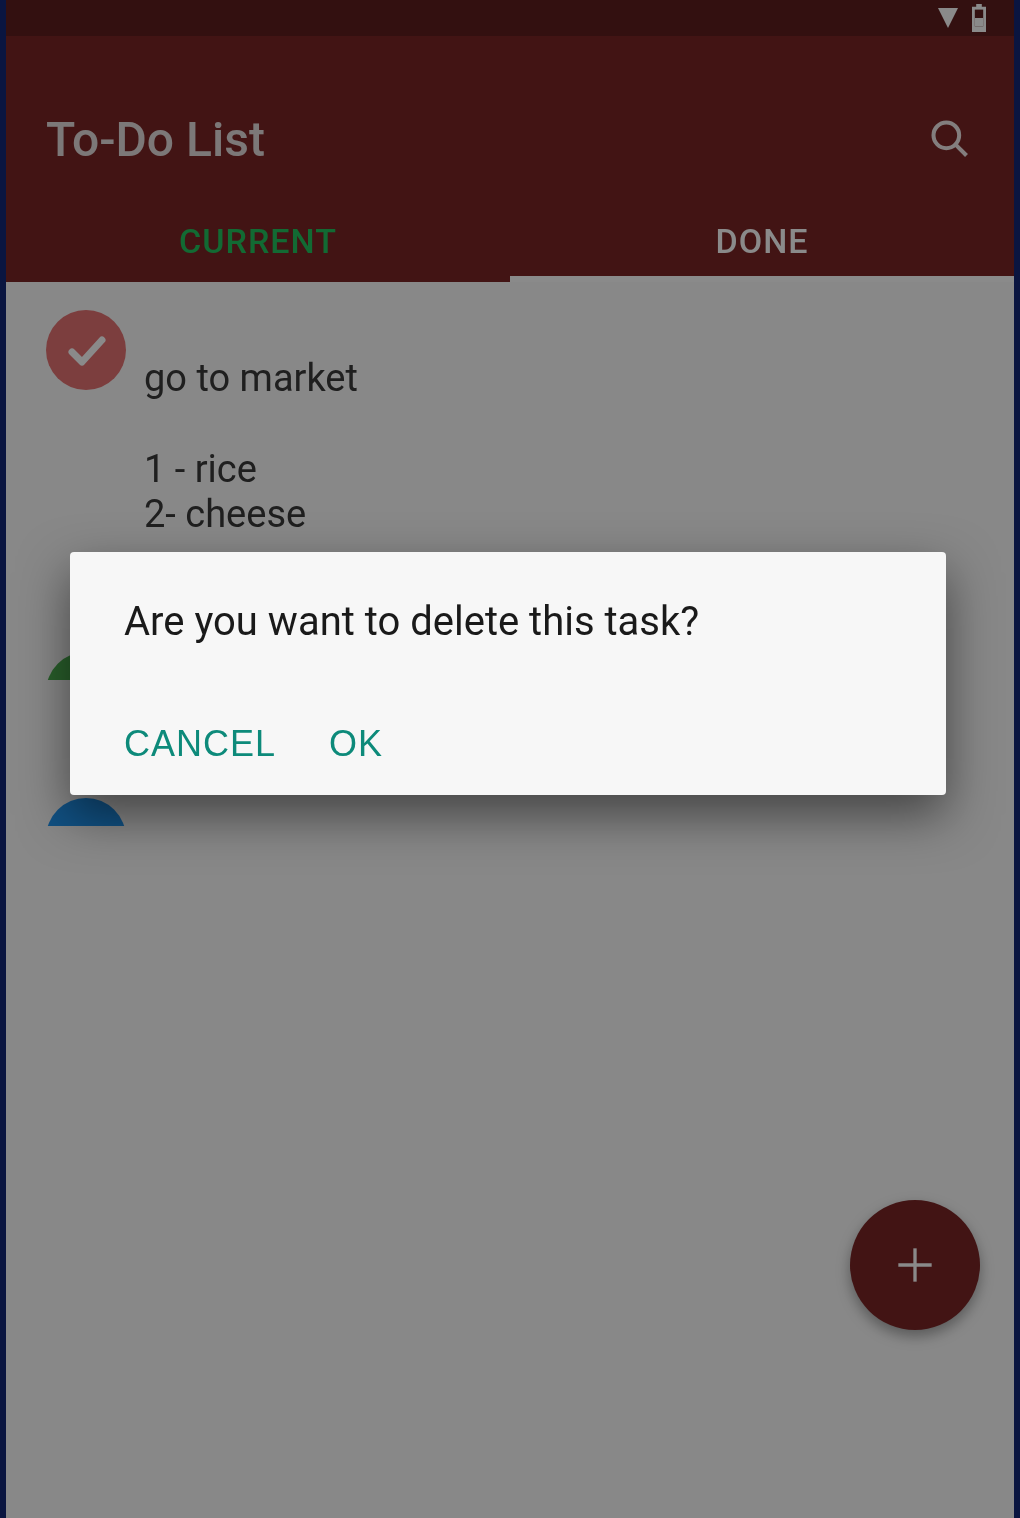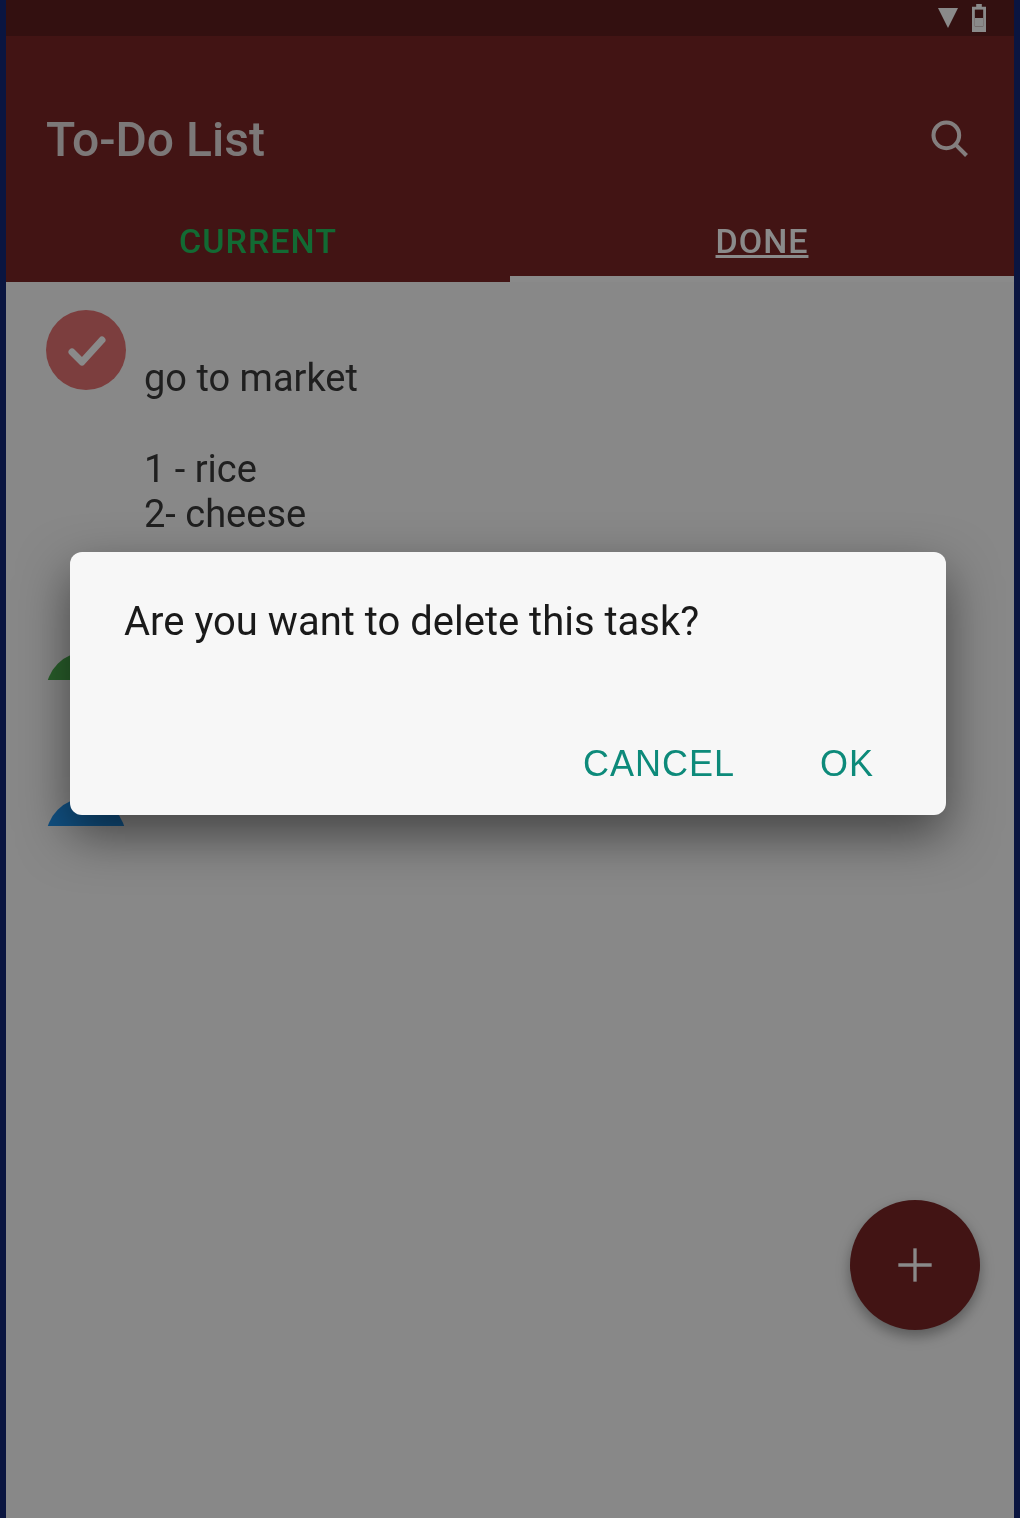--- a/index.html
+++ b/index.html
@@ -65,21 +65,20 @@
     justify-content: center;
     font-size: 34px;
     font-weight: 500;
     letter-spacing: 1px;
     color: #22c55e;
     border-bottom: 6px solid transparent;
   }
   .tab.active {
     color: #ffffff;
     border-bottom-color: #ffffff;
-    text-decoration: underline;
   }
 
   
   .content {
     position: relative;
     height: calc(1518px - 36px - 246px);
     background: #fbfbfb;
   }
   .task-item {
     display: flex;
@@ -124,33 +123,33 @@
     inset: 0;
     left: 6px;
     width: 1008px;
     background: rgba(0,0,0,.46);
   }
   .dialog {
     position: absolute;
     left: 70px; top: 552px;
     width: 876px;
     background: #f7f7f7;
-    border-radius: 12px;
+    border-radius: 4px;
     box-shadow: 0 20px 50px rgba(0,0,0,.5);
     padding: 46px 54px 30px 54px;
   }
   .dialog-msg {
     font-size: 40px;
     color: #1a1a1a;
   }
   .dialog-actions {
     display: flex;
-    justify-content: flex-end;
-    gap: 85px;
-    margin-top: 98px;
+    justify-content: flex-start;
+    gap: 53px;
+    margin-top: 78px;
     padding-right: 18px;
   }
   .dialog-btn {
     font-size: 36px;
     font-weight: 500;
     letter-spacing: 1px;
     color: #0d8a7a;
     background: none; border: none;
     cursor: pointer;
   }

